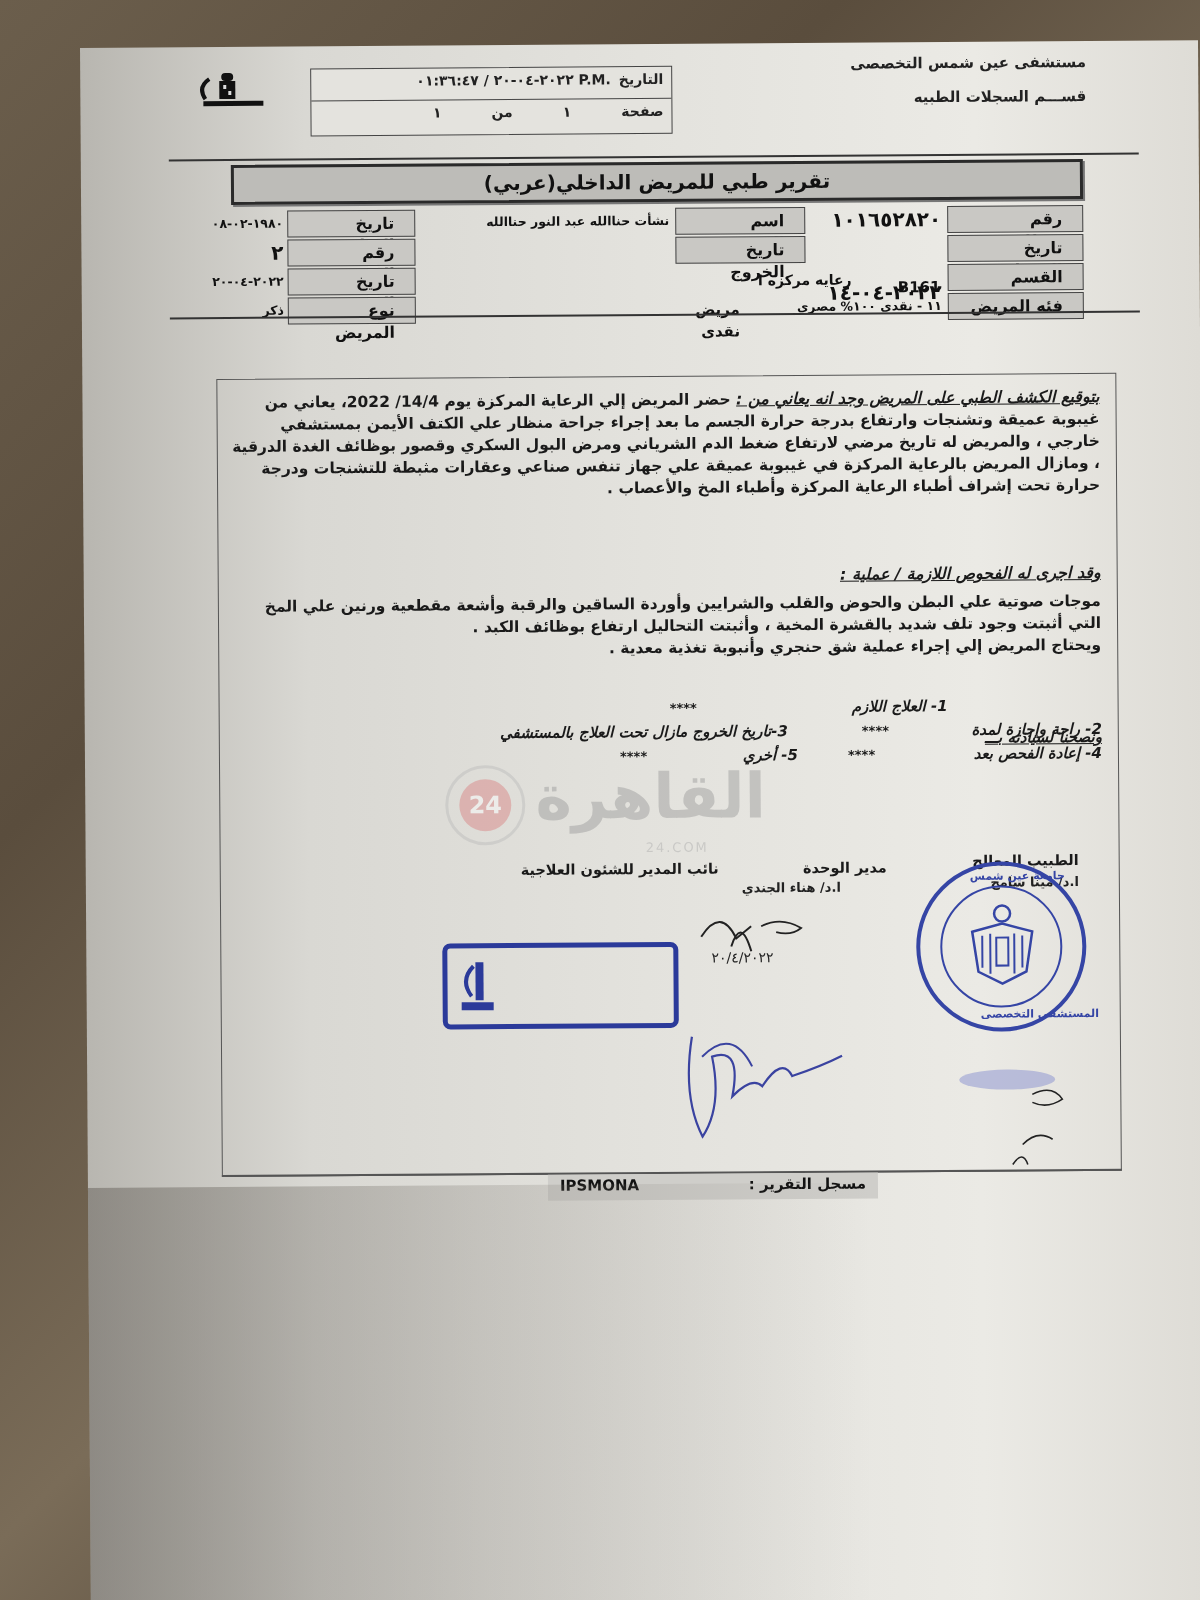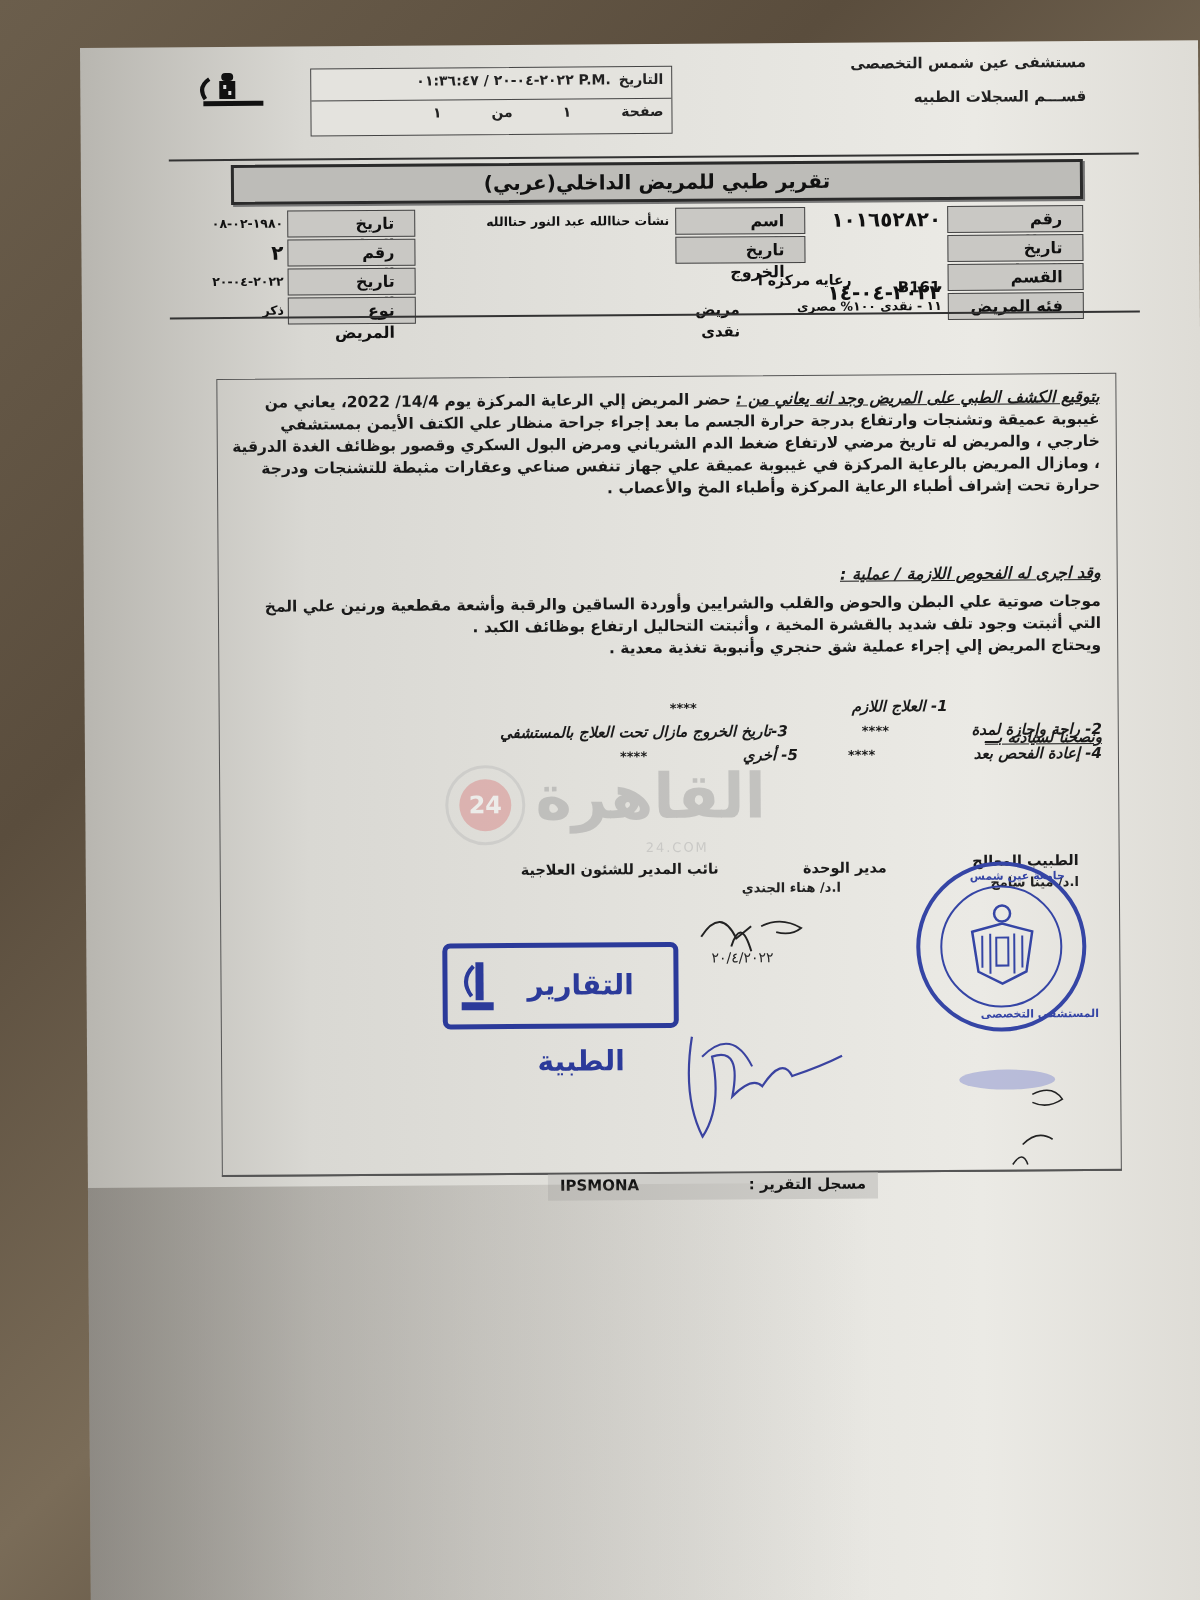--- a/index.html
+++ b/index.html
@@ -192,21 +192,20 @@
   </div>
 
   <div class="abs watermark">
     <div style="position:absolute;left:10px;top:10px;width:80px;height:80px;border:3px solid #bbb;border-radius:50%;"></div>
     <div style="position:absolute;left:24px;top:24px;width:52px;height:52px;background:#d98080;border-radius:50%;color:#fff;font-weight:bold;font-size:24px;text-align:center;line-height:52px;">24</div>
     <div style="position:absolute;left:100px;top:6px;font-size:62px;font-weight:bold;color:#999;" class="rtl">القاهرة</div>
     <div style="position:absolute;left:210px;top:86px;font-size:13px;color:#aaa;letter-spacing:2px;">24.COM</div>
   </div>
 
   <div class="abs stamp-rect rtl">
-    <span>التقارير الطبية</span>
     <svg style="position:absolute;left:10px;top:10px;" width="40" height="58" viewBox="0 0 40 58">
       <path d="M16 8 Q2 22 14 38" stroke="#2b3a9a" stroke-width="4" fill="none"></path>
       <rect x="18" y="4" width="8" height="38" fill="#2b3a9a"></rect>
       <rect x="4" y="44" width="32" height="8" fill="#2b3a9a"></rect>
     </svg>
   </div>
 
   <div class="abs stamp-round">
     <div class="inner"></div>
     <div class="stamp-text rtl" style="left:50px;top:4px;">جامعة عين شمس</div>

